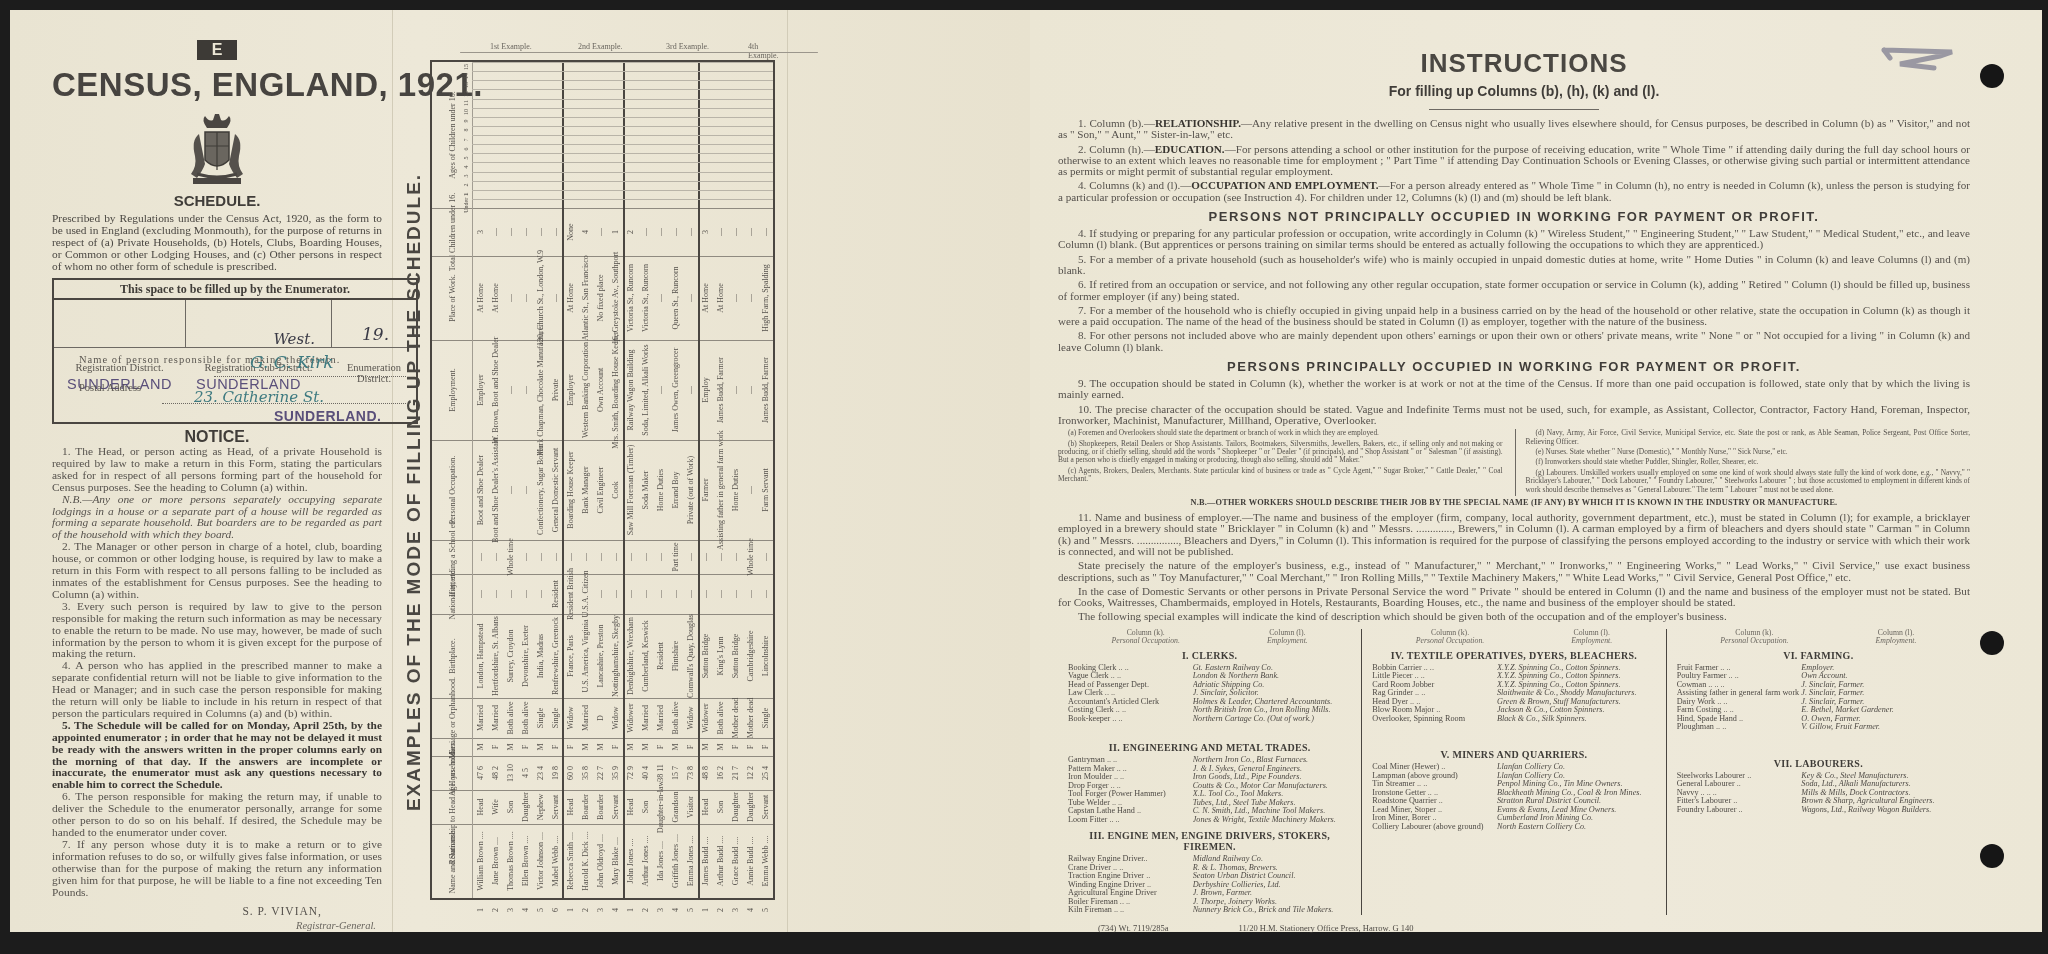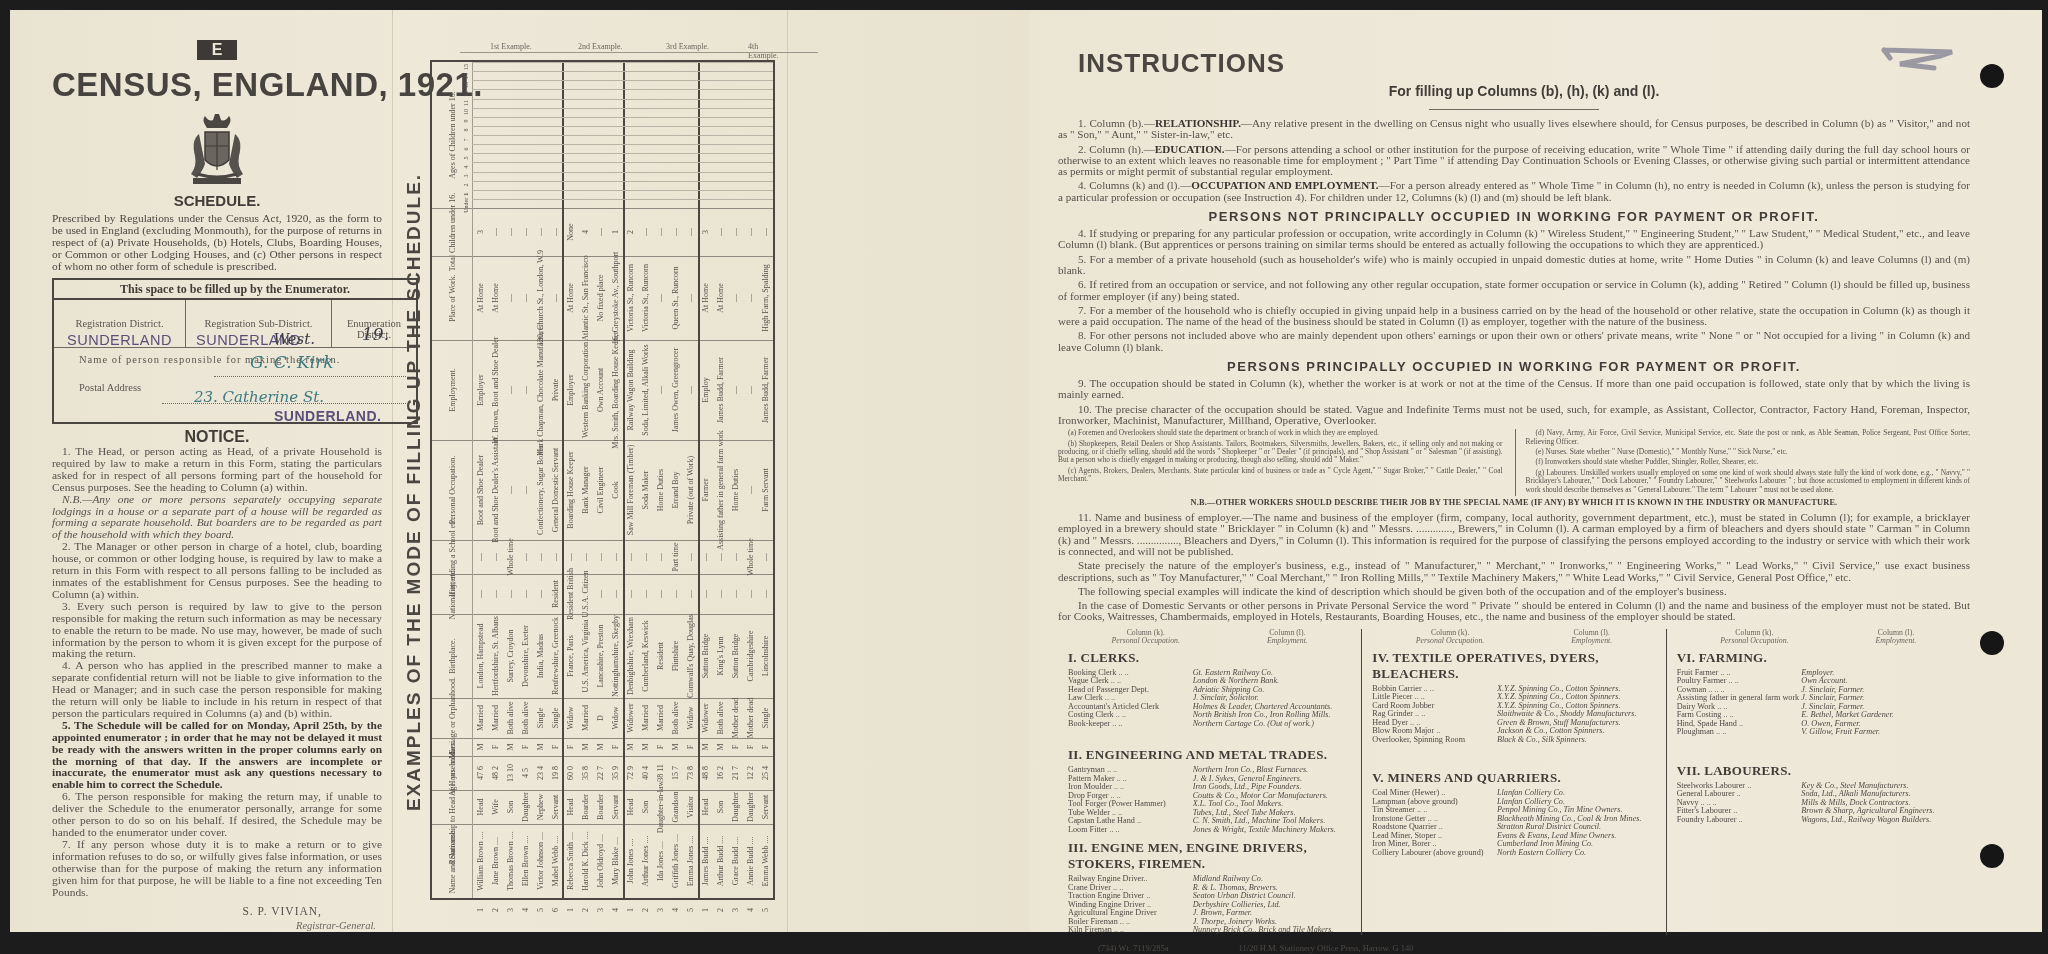--- a/index.html
+++ b/index.html
@@ -17,21 +17,21 @@
   .main-title { font-family: "Liberation Sans", sans-serif; font-weight: bold; font-size: 33px; color: #474440; text-align: center; letter-spacing: 0.5px; margin-top: 6px; white-space: nowrap; }
   .crest { width: 64px; height: 76px; margin: 10px auto 0; position: relative; }
   .crest svg { width: 64px; height: 76px; }
   .sched-title { font-family: "Liberation Sans", sans-serif; font-weight: bold; font-size: 15px; text-align: center; margin-top: 2px; color: #403d39; }
   .prescribed { font-size: 11.4px; line-height: 12px; text-align: justify; margin-top: 3px; color: #4a4742; }
   .enum-box { margin-top: 6px; border: 2px solid #4a4641; width: 366px; height: 146px; position: relative; }
   .enum-head { font-family: "Liberation Serif", serif; font-weight: bold; font-size: 12px; text-align: center; border-bottom: 2px solid #4a4641; height: 20px; line-height: 19px; color: #3f3c38; }
   .enum-grid { display: flex; border-bottom: 1px solid #6d6963; height: 48px; }
   .enum-cell { border-right: 1px solid #6d6963; text-align: center; position: relative; }
   .enum-cell:last-child { border-right: none; }
-  .enum-cell .lbl { font-size: 10.5px; line-height: 11px; color: #5a5650; padding-top: 18px; }
+  .enum-cell .lbl { font-size: 10.5px; line-height: 11px; color: #5a5650; padding-top: 18px; margin-top: 44px; }
   .enum-cell .val { font-family: "Liberation Sans", sans-serif; font-size: 14.5px; color: #5a4f7a; margin-top: 3px; letter-spacing: 0.5px; }
   .enum-cell .hand { font-family: "DejaVu Serif", serif; font-style: italic; font-size: 15px; color: #3a3a46; position: absolute; }
   .enum-row { position: relative; font-size: 10.5px; color: #5a5650; }
   .enum-row .dots { position: absolute; border-bottom: 1.5px dotted #6d6963; }
   .enum-row .hand-blue { font-family: "DejaVu Serif", serif; font-style: italic; color: #3e7a80; position: absolute; font-size: 15px; }
   .stamp { font-family: "Liberation Sans", sans-serif; font-weight: bold; color: #5a4f7a; position: absolute; font-size: 14px; letter-spacing: 0.5px; }
   .notice-title { font-family: "Liberation Sans", sans-serif; font-weight: bold; font-size: 16px; text-align: center; margin-top: 4px; color: #403d39; }
   .notice p { font-size: 11.4px; line-height: 11.9px; text-align: justify; color: #55514c; text-indent: 10px; }
   .notice p.nb { font-style: italic; }
   .notice p.strong { font-weight: bold; color: #3a3733; }
@@ -46,38 +46,38 @@
   .ex-labels span { position: absolute; top: 0; font-size: 8px; color: #6a665f; }
   .ex-labels span::after { content:""; position:absolute; left:-30px; right:-30px; top: 10px; border-top: 1px solid #9b968c; border-radius: 6px; }
   .ex-table { position: absolute; left: 32px; top: 2px; width: 345px; height: 840px; border: 2px solid #4a4641; background: transparent; }
   .ex-row { position: absolute; left: 0; width: 100%; border-top: 1px solid #8f8a80; }
   .ex-colsep { position: absolute; top: 0; bottom: 0; border-left: 1px solid #a29d92; }
   .ex-colsep.thick { border-left: 2px solid #4a4641; }
   .cell-rot { position: absolute; transform: translate(-50%,-50%) rotate(-90deg); white-space: nowrap; font-size: 8px; color: #55514c; line-height: 9px; text-align: center; }
 
   
   .right-col { position: absolute; left: 1058px; top: 48px; width: 912px; }
-  .instr-title { font-family: "Liberation Sans", sans-serif; font-weight: bold; font-size: 26px; color: #4a4742; letter-spacing: 1px; margin-left: 20px; }
+  .instr-title { font-family: "Liberation Sans", sans-serif; font-weight: bold; font-size: 26px; text-align: center; color: #4a4742; letter-spacing: 1px; margin-left: 20px; }
   .instr-sub { font-family: "Liberation Sans", sans-serif; font-weight: bold; font-size: 14px; text-align: center; margin-top: 4px; color: #403d39; margin-left: 20px; }
   .instr-rule { width: 170px; margin: 10px auto 8px; border-top: 1px solid #6d6963; }
   .instr p { font-size: 11.1px; line-height: 11.3px; text-align: justify; color: #55514c; text-indent: 20px; margin-bottom: 3px; }
   .instr b { color: #37342f; }
   .sec-head { font-family: "Liberation Sans", sans-serif; font-weight: bold; font-size: 13px; text-align: center; letter-spacing: 1.5px; color: #403d39; margin: 6px 0 4px; }
   .term-cols { display: flex; margin: 3px 0 2px; }
   .term-cols .tc { flex: 1; font-size: 7.4px; line-height: 8.4px; color: #55514c; text-align: justify; }
   .term-cols .tc p { text-indent: 10px; margin-bottom: 2px; font-size: 7.4px; line-height: 8.4px; }
   .term-cols .tc.l { padding-right: 12px; border-right: 1px solid #6d6963; }
   .term-cols .tc.r { padding-left: 10px; }
   .nb-line { font-size: 8.3px; font-weight: bold; text-align: center; color: #3f3c38; margin: 2px 0 5px; letter-spacing: 0.2px; }
   .examples-grid { display: flex; margin-top: 6px; }
   .eg-col { flex: 1; padding: 0 10px; position: relative; }
   .eg-col + .eg-col { border-left: 1px solid #4a4641; }
   .eg-colhead { display: flex; justify-content: space-around; font-size: 7.8px; color: #6a665f; text-align: center; line-height: 8.5px; }
   .eg-colhead i { font-style: italic; }
-  .eg-sec { text-align: left; font-weight: bold; font-size: 13px; color: #3f3c38; margin: 4px 0 3px; letter-spacing: 0.3px; }
+  .eg-sec { text-align: center; font-weight: bold; font-size: 10px; color: #3f3c38; margin: 4px 0 3px; letter-spacing: 0.3px; }
   .eg-row { display: flex; font-size: 8.2px; line-height: 8.5px; color: #4e4a45; }
   .eg-row .occ { width: 44%; white-space: nowrap; overflow: hidden; }
   .eg-row .emp { width: 56%; white-space: nowrap; overflow: hidden; font-style: italic; }
   .footer-line { display: flex; gap: 70px; font-size: 8.5px; color: #4e4a45; margin-top: 8px; padding-left: 40px; }
   .punch { position: absolute; width: 24px; height: 24px; border-radius: 50%; background: #161616; }
   .pencil-mark { position: absolute; left: 1880px; top: 44px; width: 80px; height: 34px; }
 </style>
 </head>
 <body>
 
@@ -513,22 +513,22 @@
           <p>(d) Navy, Army, Air Force, Civil Service, Municipal Service, etc. State the post or rank, as Able Seaman, Police Sergeant, Post Office Sorter, Relieving Officer.</p>
           <p>(e) Nurses. State whether " Nurse (Domestic)," " Monthly Nurse," " Sick Nurse," etc.</p>
           <p>(f) Ironworkers should state whether Puddler, Shingler, Roller, Shearer, etc.</p>
           <p>(g) Labourers. Unskilled workers usually employed on some one kind of work should always state fully the kind of work done, e.g., " Navvy," " Bricklayer's Labourer," " Dock Labourer," " Foundry Labourer," " Steelworks Labourer " ; but those accustomed to employment in different kinds of work should describe themselves as " General Labourer." The term " Labourer " must not be used alone.</p>
         </div>
       </div>
       <div class="nb-line">N.B.—OTHER WORKERS SHOULD DESCRIBE THEIR JOB BY THE SPECIAL NAME (IF ANY) BY WHICH IT IS KNOWN IN THE INDUSTRY OR MANUFACTURE.</div>
 
       <p>11. Name and business of employer.—The name and business of the employer (firm, company, local authority, government department, etc.), must be stated in Column (l); for example, a bricklayer employed in a brewery should state " Bricklayer " in Column (k) and " Messrs. ............., Brewers," in Column (l). A carman employed by a firm of bleachers and dyers should state " Carman " in Column (k) and " Messrs. ..............., Bleachers and Dyers," in Column (l). This information is required for the purpose of classifying the persons employed according to the industry or service with which their work is connected, and will not be published.</p>
       <p>State precisely the nature of the employer's business, e.g., instead of " Manufacturer," " Merchant," " Ironworks," " Engineering Works," " Lead Works," " Civil Service," use exact business descriptions, such as " Toy Manufacturer," " Coal Merchant," " Iron Rolling Mills," " Textile Machinery Makers," " White Lead Works," " Civil Service, General Post Office," etc.</p>
+      <p>In the case of Domestic Servants or other persons in Private Personal Service the word " Private " should be entered in Column (l) and the name and business of the employer must not be stated. But for Cooks, Waitresses, Chambermaids, employed in Hotels, Restaurants, Boarding Houses, etc., the name and business of the employer should be stated.</p>
       <p>The following special examples will indicate the kind of description which should be given both of the occupation and of the employer's business.</p>
-      <p>In the case of Domestic Servants or other persons in Private Personal Service the word " Private " should be entered in Column (l) and the name and business of the employer must not be stated. But for Cooks, Waitresses, Chambermaids, employed in Hotels, Restaurants, Boarding Houses, etc., the name and business of the employer should be stated.</p>
 
       <div class="examples-grid" id="eg-grid">
           <div class="eg-col">
             <div class="eg-colhead">
               <div><div class="k">Column (k).</div><i class="ks">Personal Occupation.</i></div>
               <div><div class="l">Column (l).</div><i class="ls">Employment.</i></div>
             </div>
             <div class="eg-sec">I. CLERKS.</div>
             <div class="eg-row">
               <span class="occ">Booking Clerk ..  ..</span>

